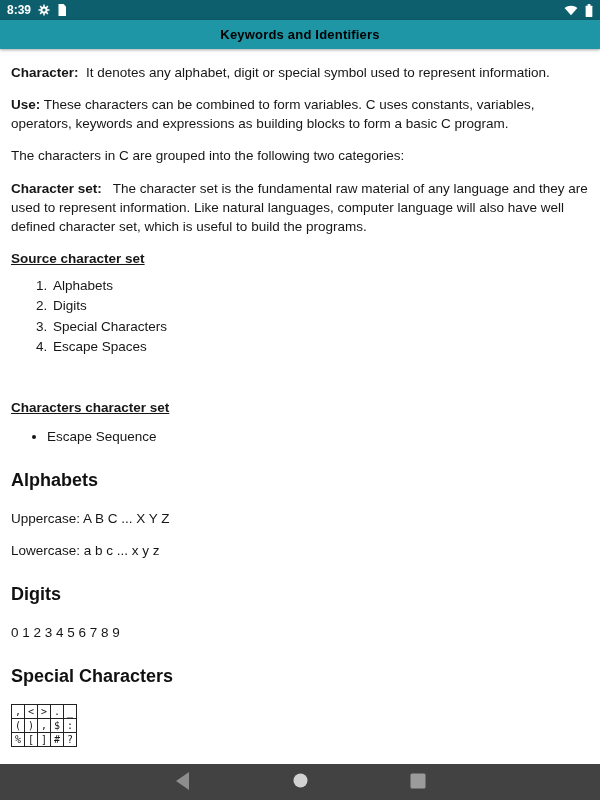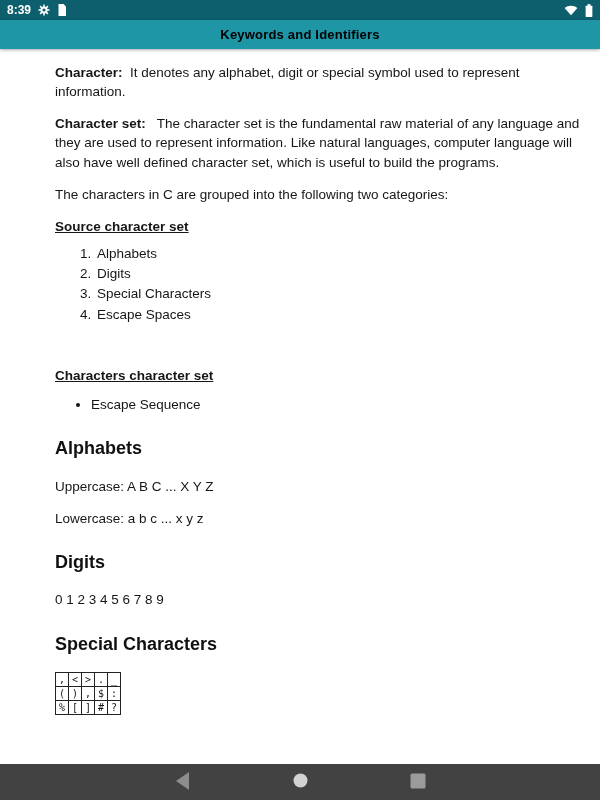--- a/index.html
+++ b/index.html
@@ -35,21 +35,20 @@
 
   
   .content {
     flex:1 1 auto;
     overflow:hidden;
     background:#fff;
     padding:14px 11px 0 11px;
     font-size:13.5px;
     line-height:1.42;
     color:#161616;
-    margin-left:44px;
   }
   .content p { margin:0 0 13px 0; }
   .bold-label { font-weight:bold; }
   .set-title { font-weight:bold; margin:6px 0 8px 0;text-decoration:underline; }
   .exec-title { margin-top:42px; }
   ol.src-list { margin:4px 0 0 0; padding-left:40px; }
   ol.src-list li { margin:1px 0; padding-left:2px; }
   ul.exec-list { margin:10px 0 0 0; padding-left:36px; list-style-type:disc; }
   ul.exec-list li { margin:1px 0; }
   .h-section { font-size:18px; font-weight:bold; margin:22px 0 15px 0; color:#111; }
@@ -120,24 +119,25 @@
   </div>
 
   <div class="app-bar">
     <span class="app-title">Keywords and Identifiers</span>
   </div>
 
   <div class="content">
 
     <p><span class="bold-label">Character:</span>&nbsp; <span>It denotes any alphabet, digit or special symbol used to represent information.</span></p>
 
+    <p><span class="bold-label">Use:</span> <span>These characters can be combined to form variables. C uses constants, variables, operators, keywords and expressions as building blocks to form a basic C program.</span></p>
+
+    <p>The characters in C are grouped into the following two categories:</p>
 
     <p><span class="bold-label">Character set:</span>&nbsp;&nbsp; <span>The character set is the fundamental raw material of any language and they are used to represent information. Like natural languages, computer  language will also have well defined character set, which is useful to build the programs.</span></p>
-
-    <p>The characters in C are grouped into the following two categories:</p>
 
     <div class="set-title">Source character set</div>
     <ol class="src-list">
       <li>Alphabets</li>
       <li>Digits</li>
       <li>Special Characters</li>
       <li>Escape Spaces</li>
     </ol>
 
     <div class="set-title exec-title">Characters character set</div>

